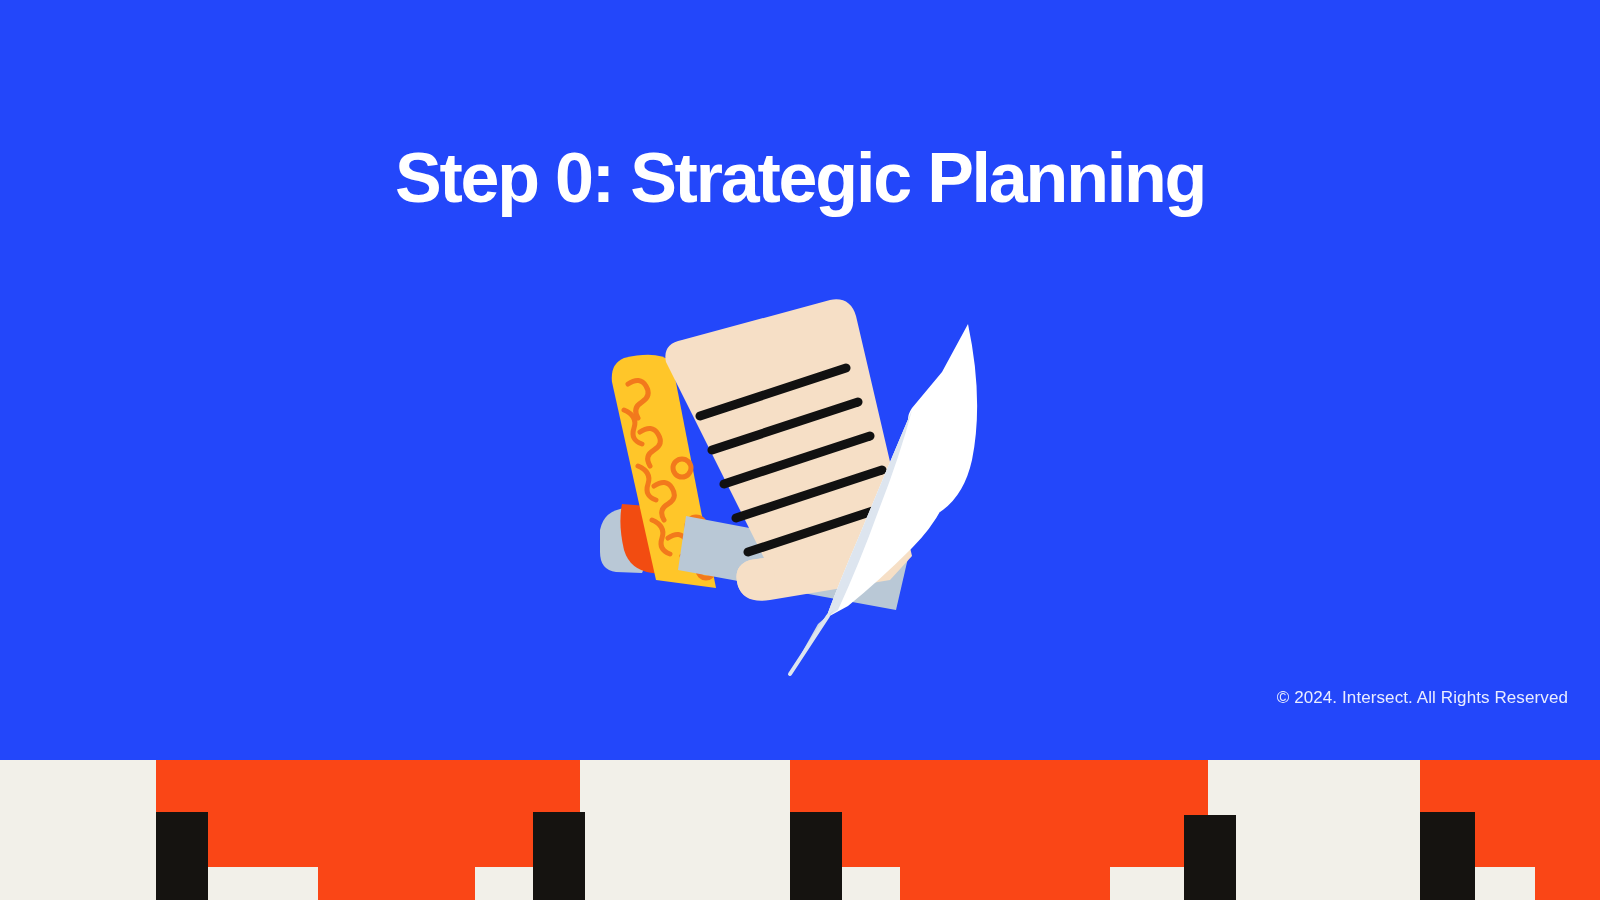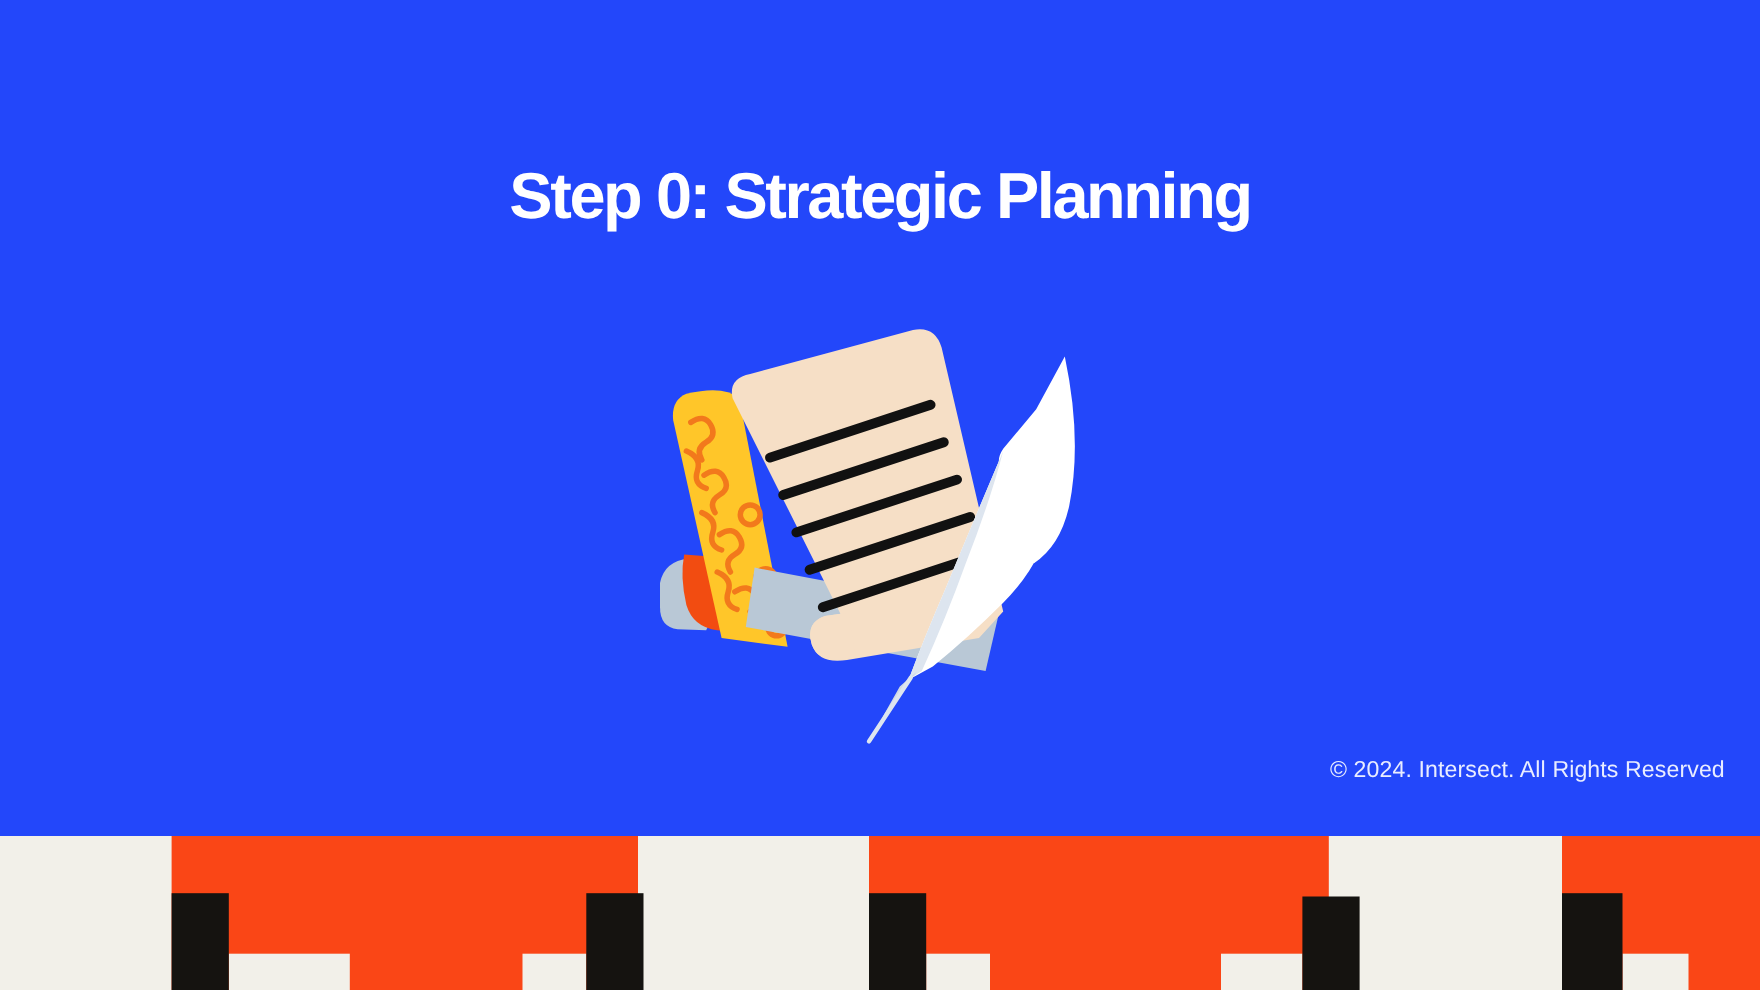--- a/index.html
+++ b/index.html
@@ -24,21 +24,21 @@
 
   
   .title {
     position: absolute;
     left: 0;
     top: 126px;
     width: 1600px;
     text-align: center;
     color: #ffffff;
     font-family: "Liberation Sans", sans-serif;
-    font-size: 59px;
+    font-size: 70px;
     font-weight: bold;
     letter-spacing: -2.2px;
     line-height: 104px;
     white-space: nowrap;
   }
 
   
   .illustration {
     position: absolute;
     left: 560px;
@@ -61,21 +61,21 @@
     height: 62px;
   }
   .footer-logo svg { display: block; }
 
   .copyright {
     position: absolute;
     right: 32px;
     top: 688px;
     color: #e9edff;
     font-family: "Liberation Sans", sans-serif;
-    font-size: 21px;
+    font-size: 17px;
     font-weight: normal;
     letter-spacing: 0.1px;
     white-space: nowrap;
   }
 
   
   .bottom-strip {
     position: absolute;
     left: 0;
     top: 760px;

